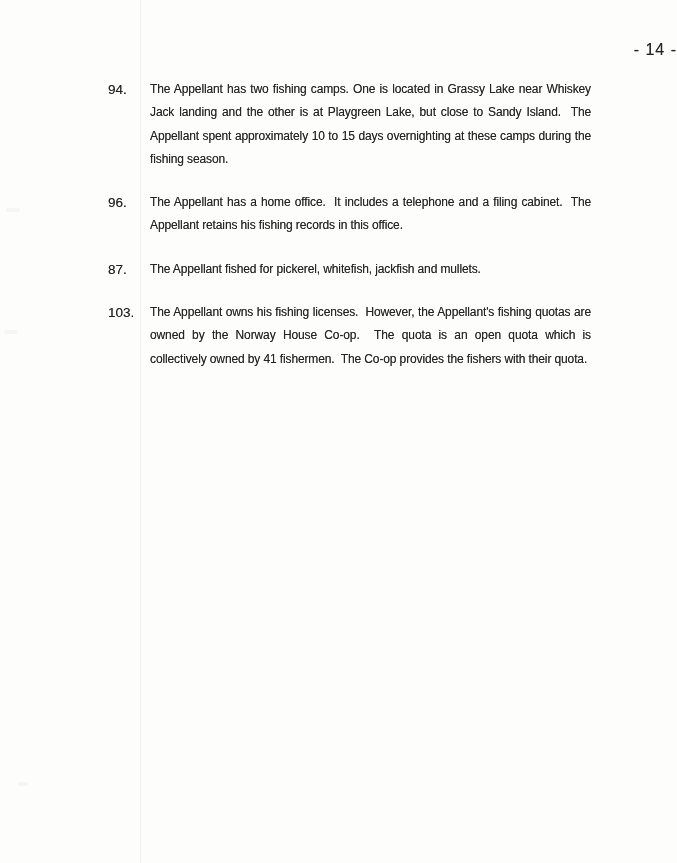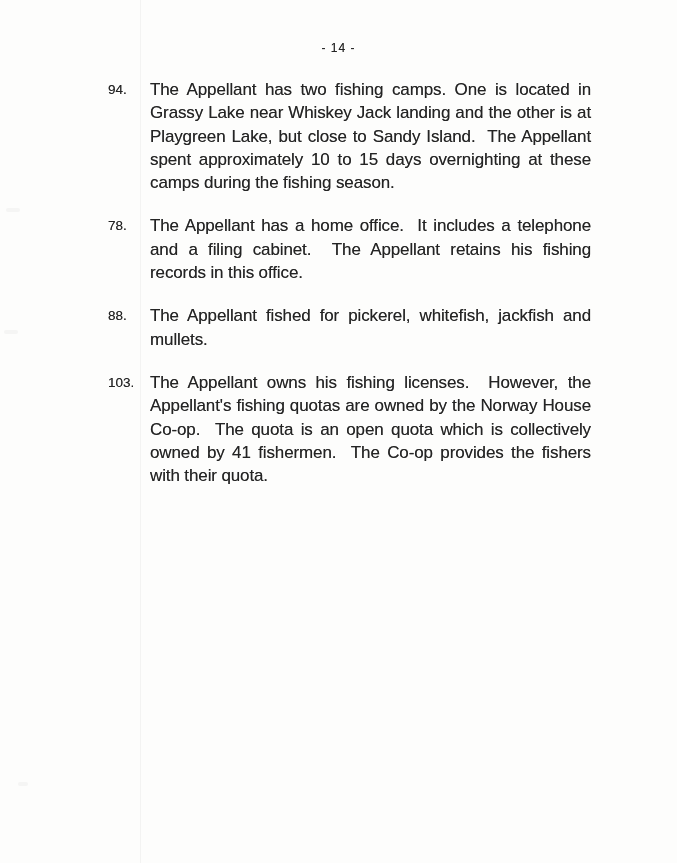--- a/index.html
+++ b/index.html
@@ -15,22 +15,22 @@
     font-family: "Liberation Sans", sans-serif;
     color: #242424;
     overflow: hidden;
     text-shadow: 0 0 0.45px rgba(20,20,20,0.55);
   }
   .page-number {
     position: absolute;
     top: 41px;
     left: 0;
     width: 100%;
-    text-align: center;
-    font-size: 12px;
+    text-align: right;
+    font-size: 16px;
     letter-spacing: 1px;
   }
   .content {
     position: absolute;
     top: 78px;
     left: 108px;
     right: 86px;
   }
   .para {
     display: flex;
@@ -38,21 +38,21 @@
     margin-bottom: 20px;
     justify-content: space-between;
   }
   .para .num {
     flex: 0 0 42px;
     font-size: 13.5px;
     line-height: 23.3px;
   }
   .para .text {
     flex: 1 1 auto;
-    font-size: 17px;
+    font-size: 12px;
     line-height: 23.3px;
     letter-spacing: -0.12px;
     text-align: justify;
     text-align-last: left;
     white-space: pre-wrap;
   }
   
   .artifact {
     position: absolute;
     pointer-events: none;
@@ -83,28 +83,28 @@
 
   <div class="content">
 
     <div class="para">
       <div class="num">94.</div>
       <div class="text">The Appellant has two fishing camps. One is located in Grassy Lake near Whiskey Jack landing and the other is at Playgreen Lake, but close to Sandy Island.  The Appellant spent approximately 10 to 15 days overnighting at these camps during the fishing season.</div>
     </div>
 
 
     <div class="para">
-      <div class="num">78.</div>
+      <div class="num">96.</div>
       <div class="text">The Appellant has a home office.  It includes a telephone and a filing cabinet.  The Appellant retains his fishing records in this office.</div>
     </div>
 
 
 
     <div class="para">
-      <div class="num">88.</div>
+      <div class="num">87.</div>
       <div class="text">The Appellant fished for pickerel, whitefish, jackfish and mullets.</div>
     </div>
 
 
 
 
     <div class="para">
       <div class="num">103.</div>
       <div class="text">The Appellant owns his fishing licenses.  However, the Appellant's fishing quotas are owned by the Norway House Co-op.  The quota is an open quota which is collectively owned by 41 fishermen.  The Co-op provides the fishers with their quota.</div>
     </div>

